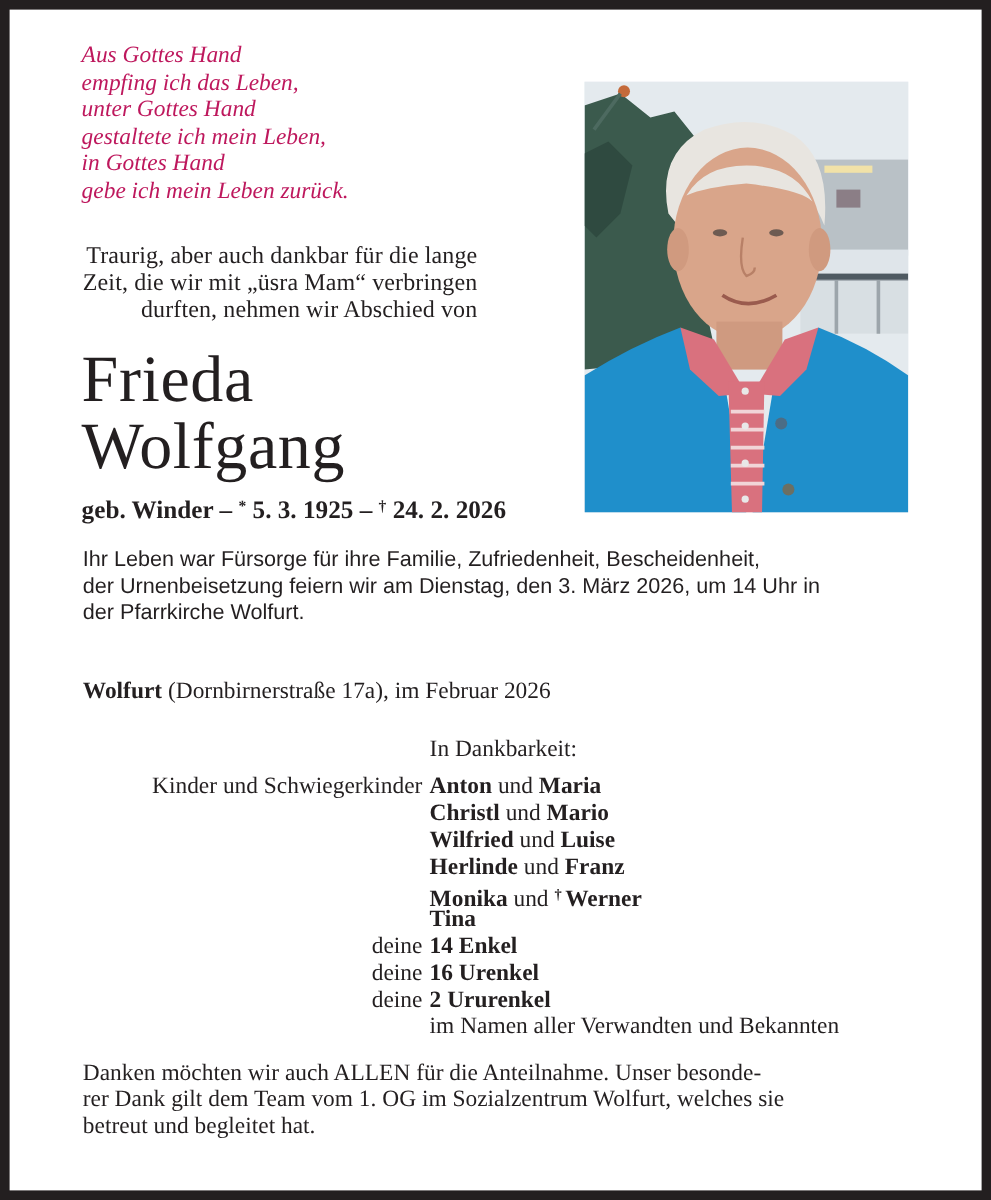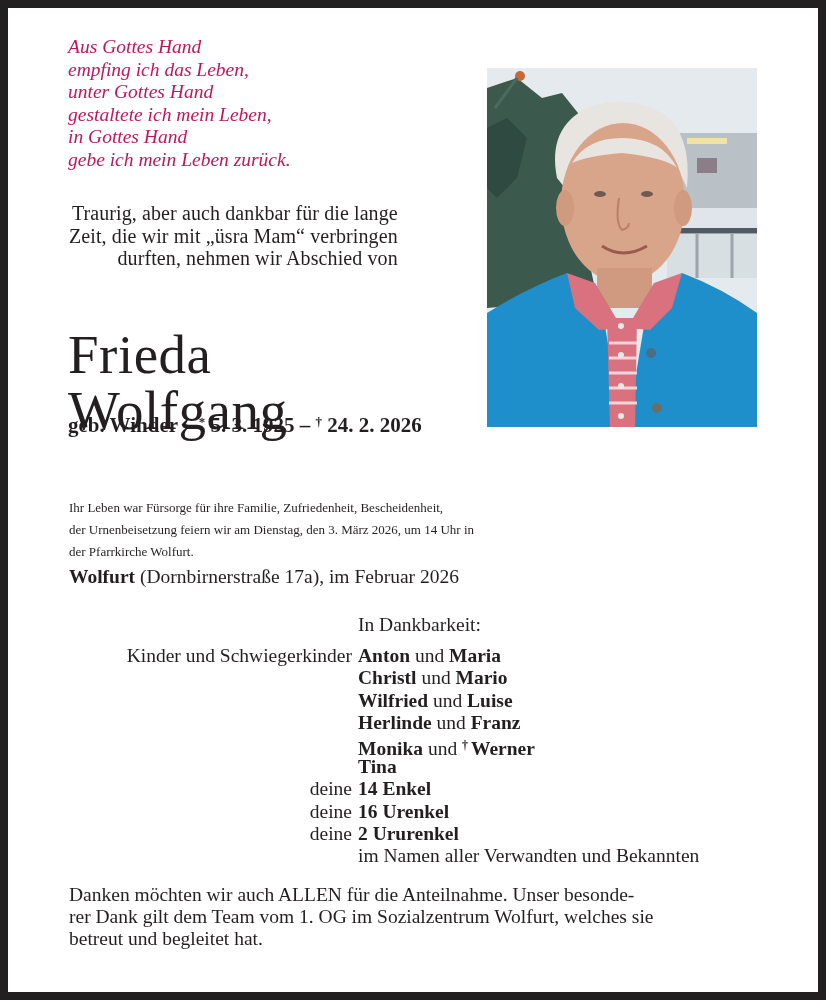--- a/index.html
+++ b/index.html
@@ -47,21 +47,20 @@
     .intro div { white-space: nowrap; text-align: right; }
 
     .name {
       position: absolute;
       left: 60px;
       top: 280px;
       font-family: "Liberation Serif", serif;
       font-size: 55px;
       line-height: 56px;
       letter-spacing: 0.5px;
-      margin-top: 39px;
     }
     .name div { white-space: nowrap; }
 
     .dates {
       position: absolute;
       left: 60px;
       top: 402px;
       font-family: "Liberation Serif", serif;
       font-weight: bold;
       font-size: 21px;
@@ -79,26 +78,25 @@
       overflow: hidden;
       background: #e8eef3;
     }
     .photo svg { display: block; }
 
     .body-text {
       position: absolute;
       left: 61px;
       top: 447px;
       width: 690px;
-      font-family: Liberation Serif, serif;
-      font-size: 13px;
+      font-family: Liberation Sans, sans-serif;
+      font-size: 18px;
       line-height: 22.2px;
       text-align: justify;
       text-align-last: left;
-      margin-top: 42px;
     }
     .body-text div { white-space: nowrap; }
 
     .location {
       position: absolute;
       left: 61px;
       top: 558px;
       font-family: "Liberation Serif", serif;
       font-size: 19.5px;
       line-height: 22px;

